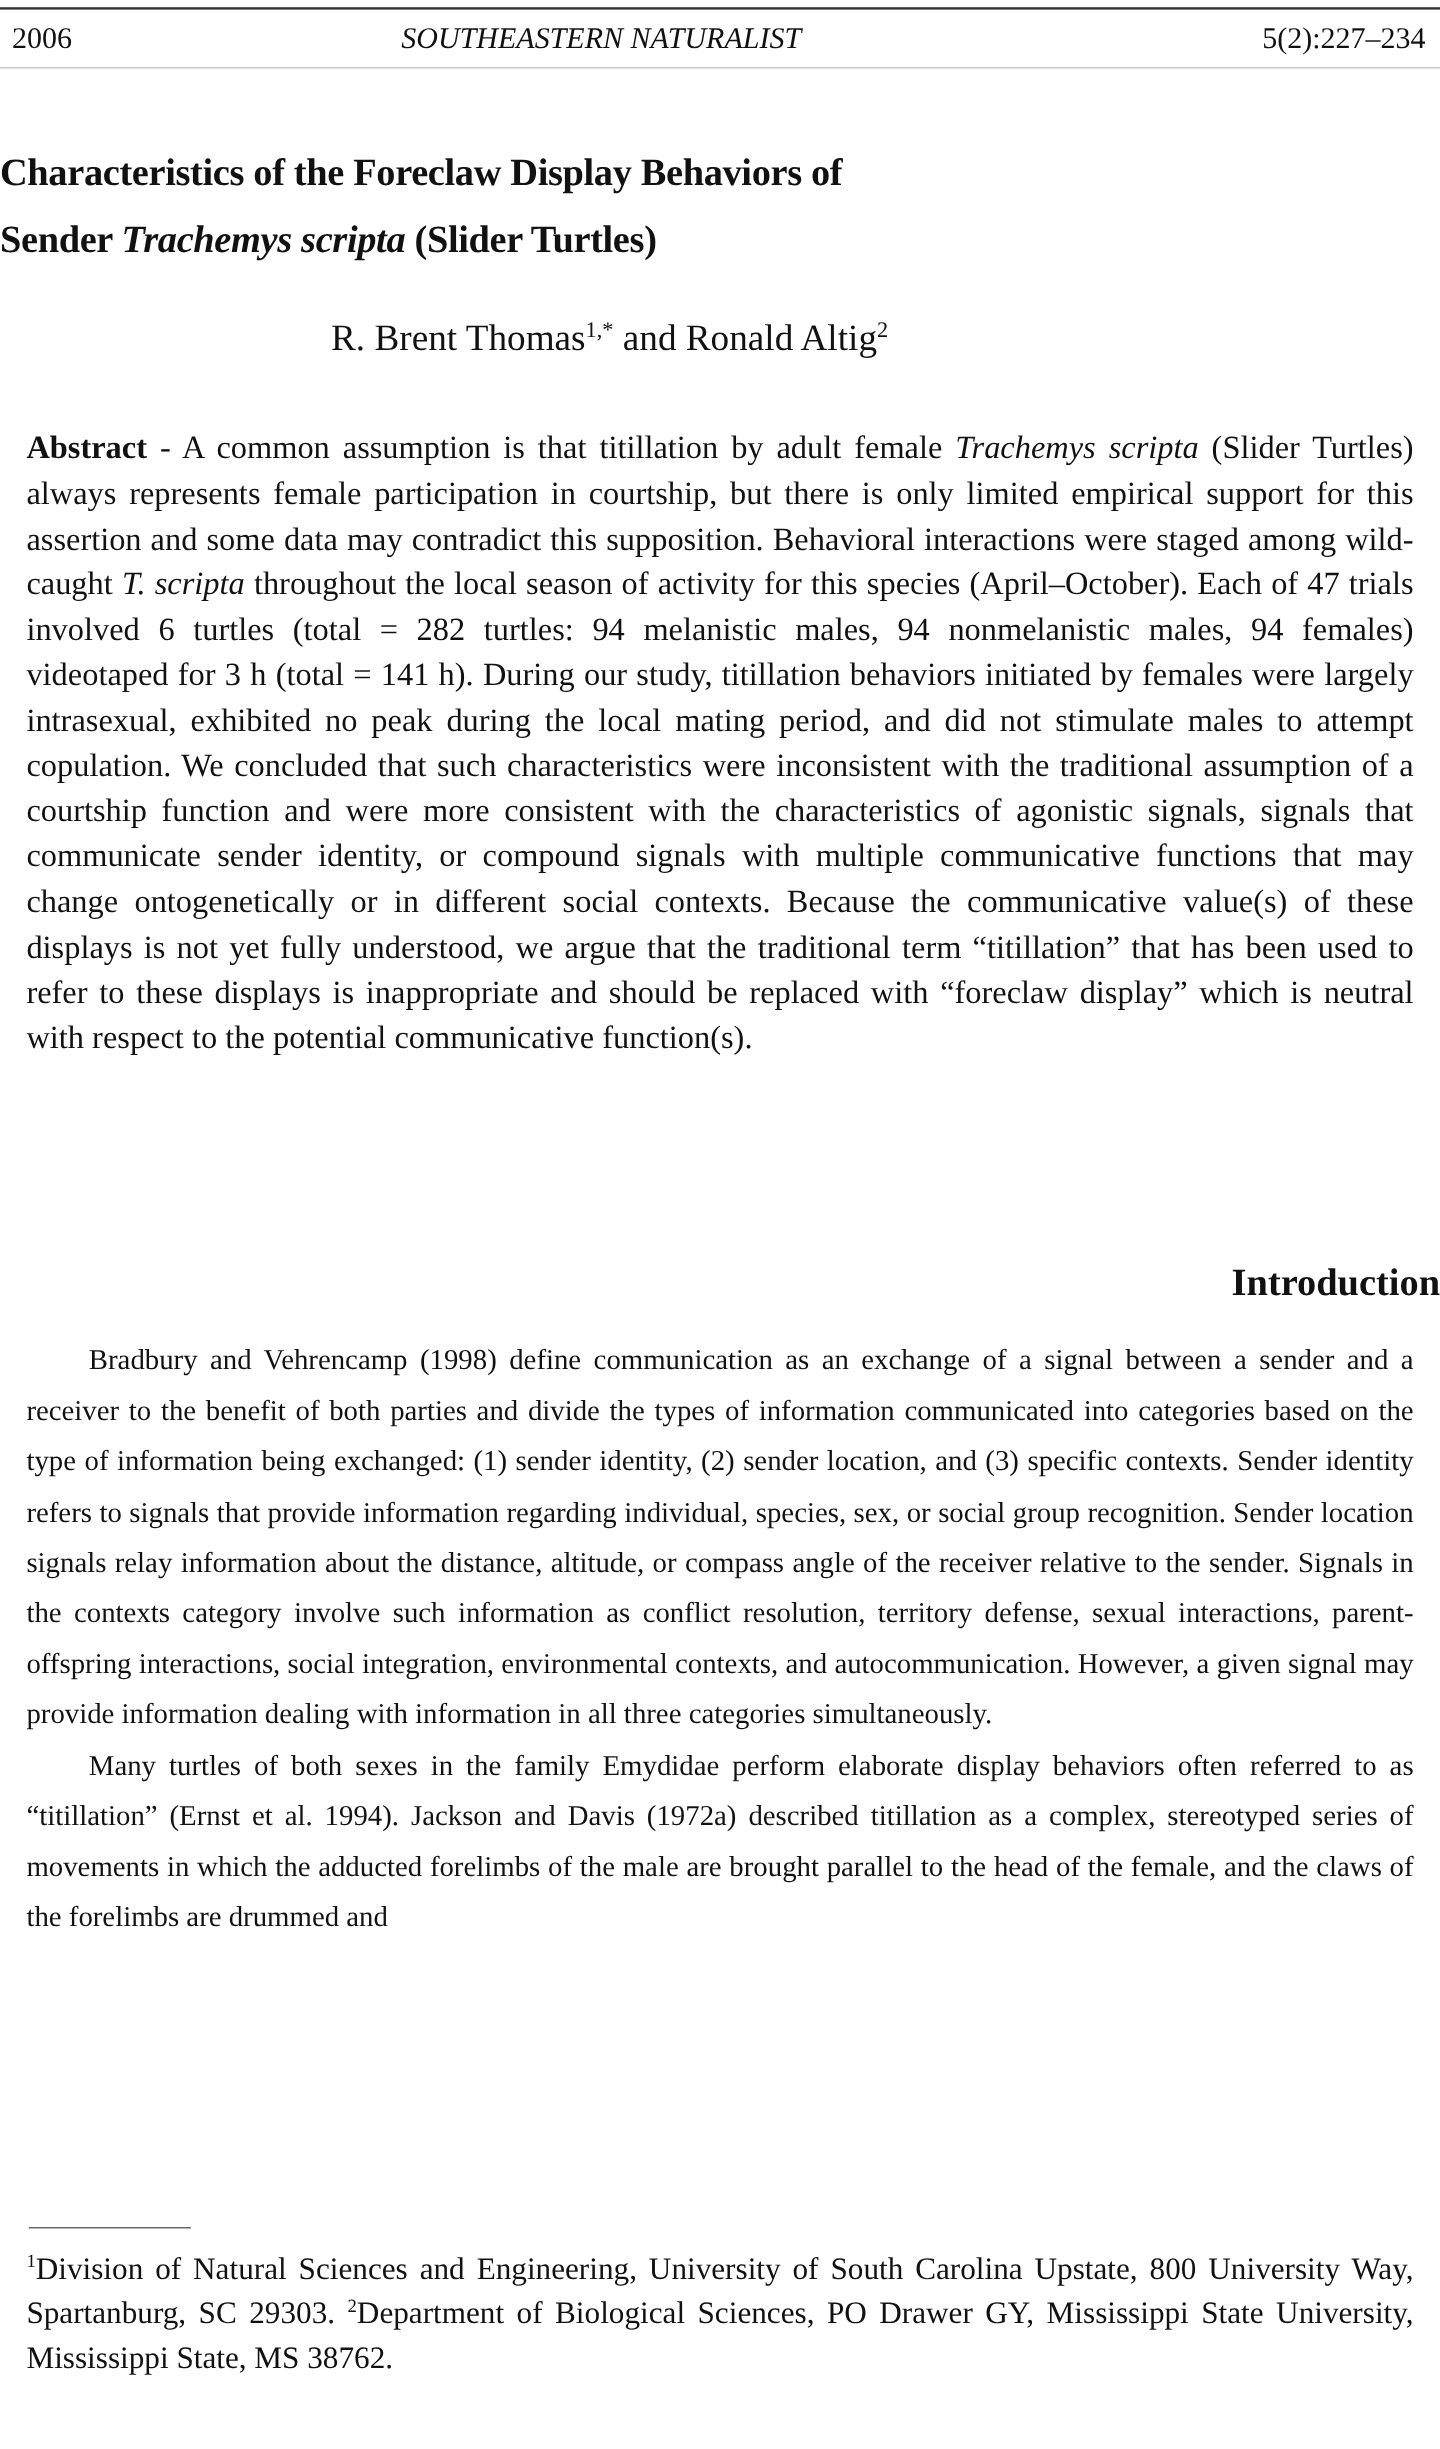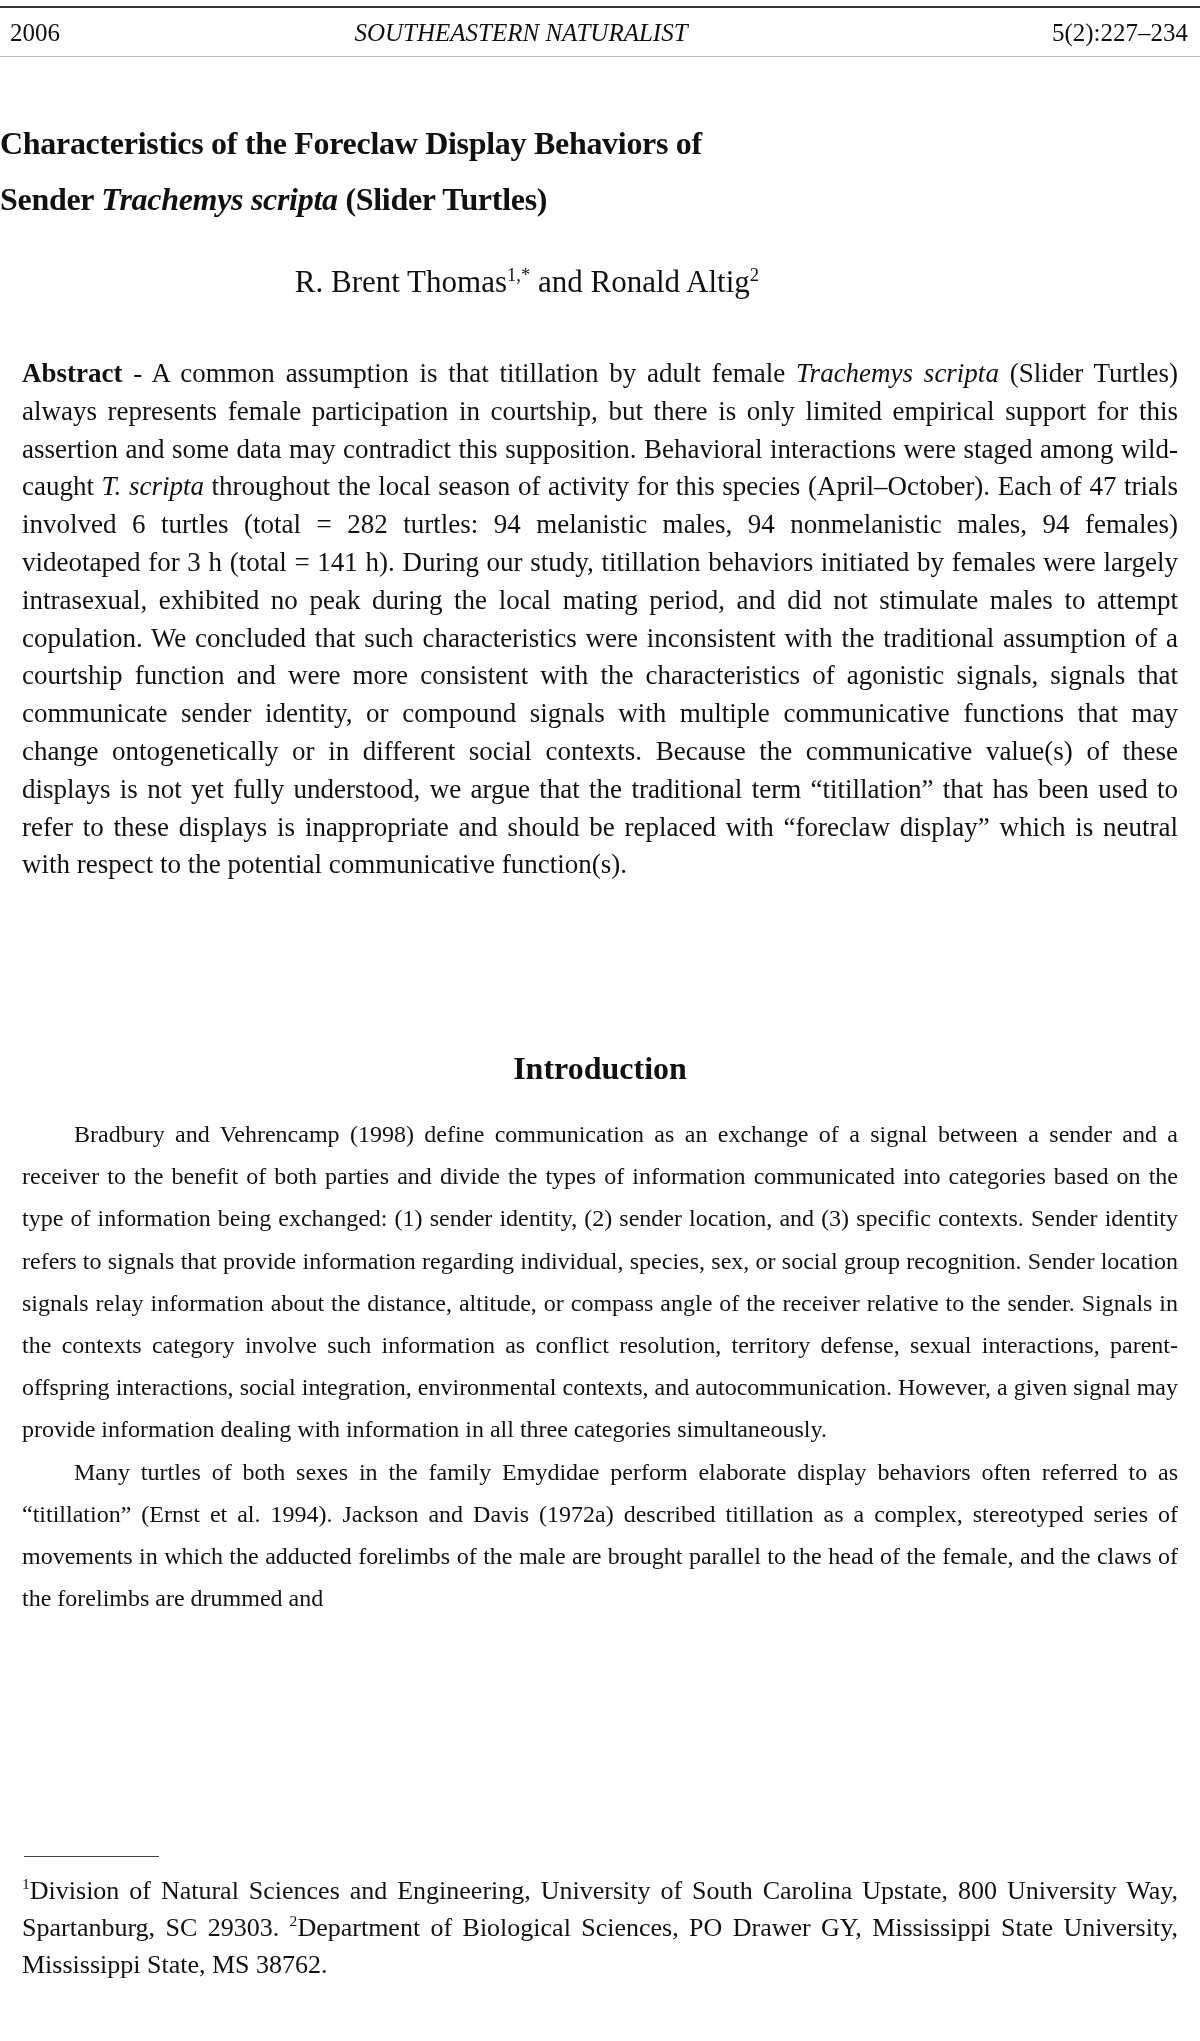--- a/index.html
+++ b/index.html
@@ -5,32 +5,32 @@
   html, body { margin: 0; padding: 0; background: #ffffff; }
   body {
     width: 1200px; height: 2041px; position: relative; overflow: hidden;
     font-family: "Liberation Serif", "DejaVu Serif", serif;
     color: #111111;
   }
   .rule-top { position: absolute; left: 0; top: 6px; width: 1200px; height: 2px; background: #333; }
   .rule-sub { position: absolute; left: 0; top: 56px; width: 1200px; height: 1px; background: #bbb; }
   .running-head { position: absolute; left: 0; top: 16px; width: 1200px; height: 34px; font-size: 25px; line-height: 34px; }
   .rh-year { position: absolute; left: 10px; }
-  .rh-journal { position: absolute; left: 0; width: 1002px; text-align: center; font-style: italic; margin-left: 20px; }
+  .rh-journal { position: absolute; left: 0; width: 1002px; text-align: center; font-style: italic; }
   .rh-vol { position: absolute; right: 12px; }
 
   .title { position: absolute; left: 0; top: 115px; width: 1200px; text-align: left; font-weight: bold; font-size: 32px; line-height: 56px; letter-spacing: -0.3px; }
   .title i { font-weight: bold; }
-  .authors { position: absolute; left: 0; top: 262px; width: 1016px; text-align: center; font-size: 31px; line-height: 40px; padding-left: 19px; }
+  .authors { position: absolute; left: 0; top: 262px; width: 1016px; text-align: center; font-size: 31px; line-height: 40px; }
   sup { font-size: 60%; line-height: 0; vertical-align: super; }
 
   .body-block { position: absolute; left: 22px; width: 1156px; font-size: 27px; text-align: justify; }
   .abstract { top: 355px; line-height: 37.8px; }
   .abstract b { font-weight: bold; }
-  .heading { position: absolute; left: 0; top: 1045px; width: 1200px; text-align: center; font-weight: bold; font-size: 32px; line-height: 46px; }
+  .heading { position: absolute; left: 0; top: 1045px; width: 1200px; text-align: right; font-weight: bold; font-size: 32px; line-height: 46px; }
   .intro { top: 1113px; line-height: 42.2px; font-size: 24px; }
   .intro p { margin: 0; text-indent: 52px; }
   .fn-rule { position: absolute; left: 24px; top: 1856px; width: 135px; height: 1px; background: #444; }
   .footnotes { top: 1872px; line-height: 37px; font-size: 26px; }
   .footnotes p { margin: 0; }
 </style>
 </head>
 <body>
 
 <div class="rule-top"></div>

